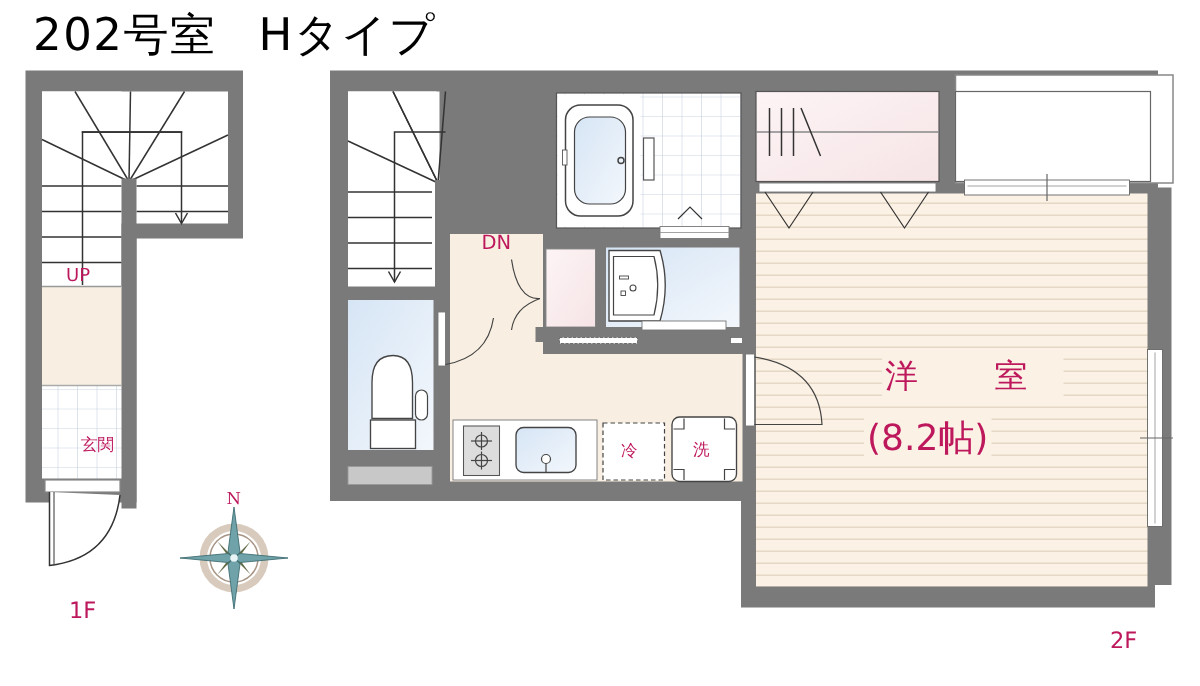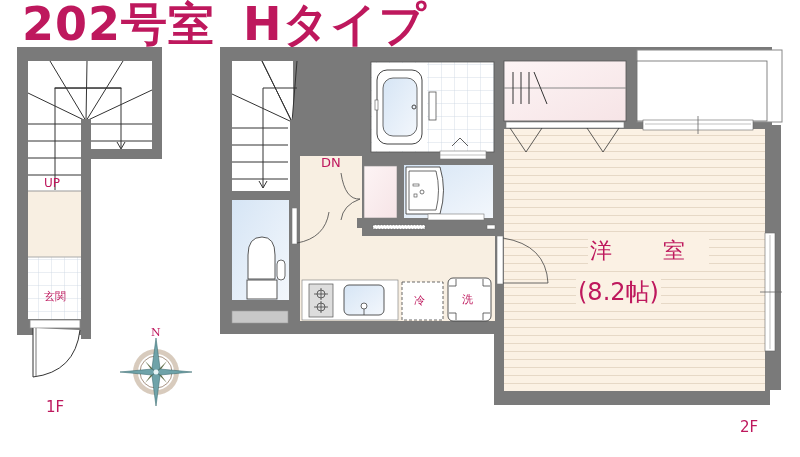--- a/index.html
+++ b/index.html
@@ -1,17 +1,17 @@
 <!DOCTYPE html>
 <html><head>
 <meta charset="utf-8">
 <style>
   html, body { margin: 0; padding: 0; background: #ffffff; }
   body { width: 800px; height: 457px; position: relative; overflow: hidden; font-family: "DejaVu Sans", sans-serif; }
-  .title { position: absolute; left: 22px; top: 4px; font-size: 46px; line-height: 40px; color: #be185d; letter-spacing: 1px; font-family: "DejaVu Sans", sans-serif; font-weight: bold; }
+  .title { position: absolute; left: 22px; top: 4px; font-size: 30px; line-height: 40px; color: #000000; letter-spacing: 1px; font-family: "DejaVu Sans", sans-serif; font-weight: normal; }
   .title .gap { display: inline-block; width: 28px; }
   svg { position: absolute; left: 0; top: 0; }
   .lbl { position: absolute; color: #be185d; font-family: "DejaVu Sans", sans-serif; white-space: nowrap; }
   .floor { font-size: 15px; }
   .small { font-size: 11px; }
   .room-name { font-size: 22px; letter-spacing: 22px; }
   .room-size { font-size: 24px; }
 </style>
 </head>
 <body>
@@ -214,21 +214,21 @@
     <line x1="760" y1="292" x2="782" y2="292" stroke="#666" stroke-width="0.8"></line>
 
     <rect x="497" y="236" width="6" height="48" fill="#fff" stroke="#777" stroke-width="0.6"></rect>
     <path d="M503 283 H548 Q546 245 503 238" fill="none" stroke="#444" stroke-width="0.8"></path>
 
     <rect x="487" y="225" width="8" height="4" fill="#fff" stroke="#666" stroke-width="0.5"></rect>
   </g>
 </svg>
 
 <div class="lbl small" style="left:44px;top:176px;font-size:12px;">UP</div>
-<div class="lbl small" style="left:44px;top:289px;font-family:Liberation Serif, serif;">玄関</div>
+<div class="lbl small" style="left:54px;top:289px;font-family:Liberation Serif, serif;">玄関</div>
 <div class="lbl floor" style="left:46px;top:398px;">1F</div>
 <div class="lbl" style="left:151px;top:326px;font-size:11px;font-family:'DejaVu Serif',serif;">N</div>
 
 <div class="lbl" style="left:321px;top:155px;font-size:13px;">DN</div>
 <div class="lbl small" style="left:414px;top:293px;">冷</div>
 <div class="lbl small" style="left:462px;top:292px;">洗</div>
 <div class="lbl room-name" style="left:588px;top:236px;background:#fbf1e4;padding:0 2px;">洋 室</div>
 <div class="lbl room-size" style="left:576px;top:276px;background:#fbf1e4;padding:0 2px;">(8.2帖)</div>
 <div class="lbl floor" style="left:740px;top:418px;">2F</div>
 

